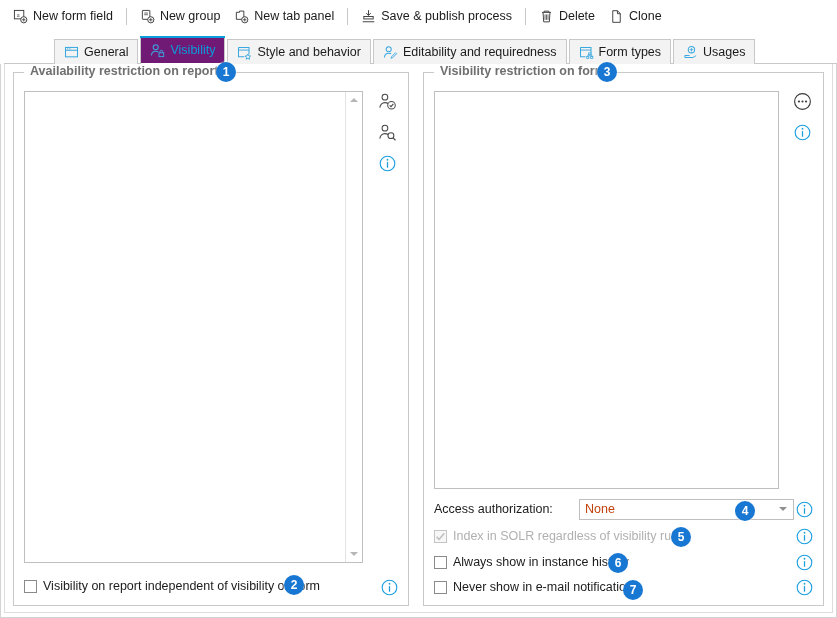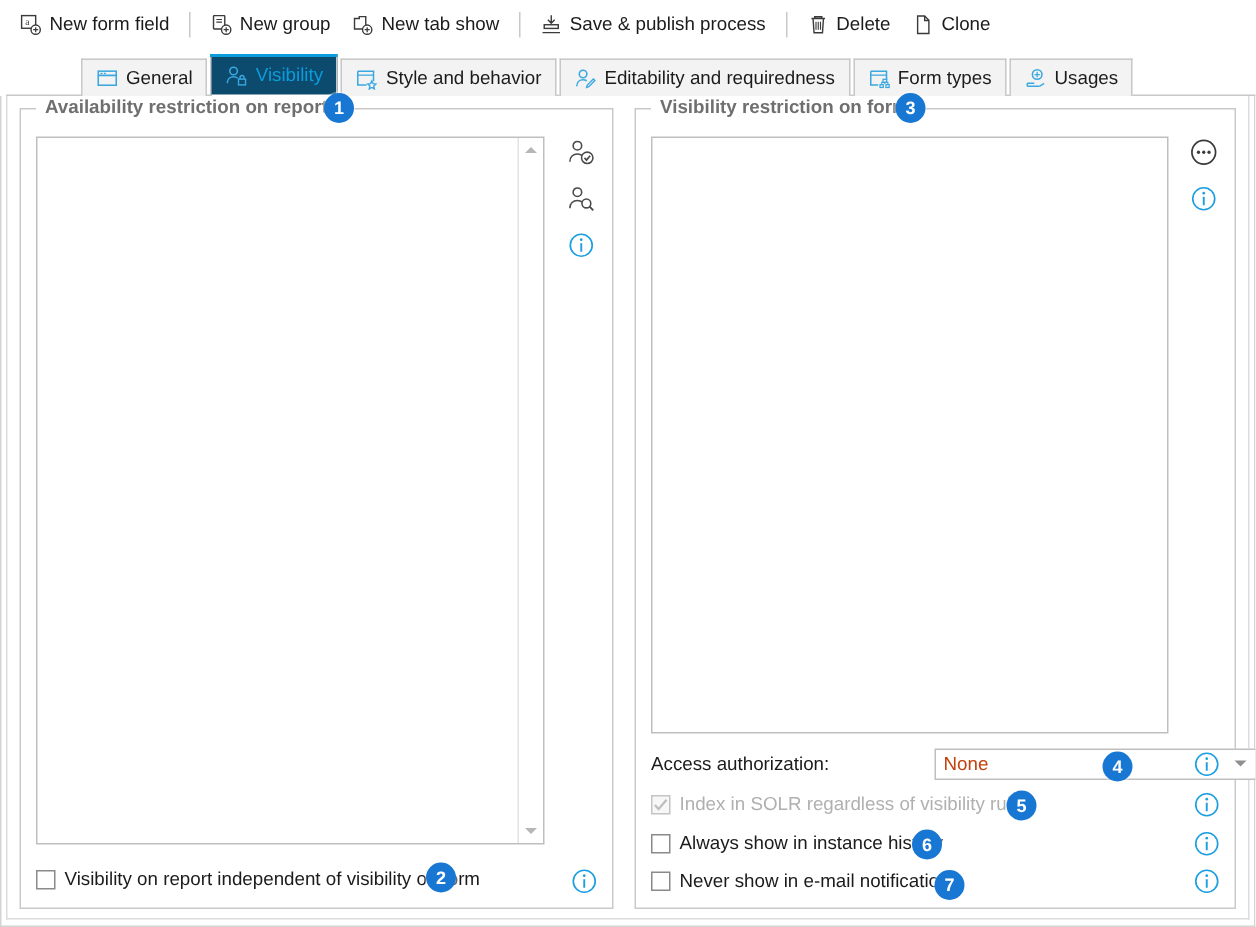--- a/index.html
+++ b/index.html
@@ -46,21 +46,21 @@
   }
   .tabs{display:flex;align-items:flex-end;height:30px;padding-left:6px;box-sizing:border-box;}
   .tab{
     position:relative;display:flex;align-items:center;gap:5px;
     height:25px;padding:0 9px;box-sizing:border-box;
     background:#f3f3f3;border:1px solid #c8c8c8;border-bottom:none;
     font-size:12.5px;color:#1b1b1b;white-space:nowrap;cursor:default;
     margin-right:2px;z-index:1;
   }
   .tab.active{
-    background:#0c4a6e;color:#0a9cdb;
+    background:#701a75;color:#0a9cdb;
     border-color:#c8c8c8;border-top:none;
     height:28px;z-index:3;
   }
   .tab.active:before{
     content:"";position:absolute;left:-1px;right:-1px;top:0;height:2px;background:#0a9cdb;
   }
   .tab.active:after{
     content:"";position:absolute;left:0;right:0;bottom:-1px;height:2px;background:#ffffff;
   }
   .tab-ico{width:15px;height:15px;flex:none;display:block;}
@@ -206,21 +206,21 @@
       </svg>
       <span>New group</span>
     </div>
 
     <div class="tb-btn">
       <svg class="tb-ico" viewBox="0 0 16 16">
         <path d="M2.5 3.5h3.4V2.2h4.6V11H2.5z" fill="none" stroke="#3a3a3a" stroke-width="1"></path>
         <circle cx="11.5" cy="11.5" r="3.3" fill="#fff" stroke="#3a3a3a" stroke-width="1"></circle>
         <path d="M11.5 9.7v3.6M9.7 11.5h3.6" stroke="#3a3a3a" stroke-width="0.9"></path>
       </svg>
-      <span>New tab show</span>
+      <span>New tab panel</span>
     </div>
     <div class="tb-sep"></div>
 
     <div class="tb-btn">
       <svg class="tb-ico" viewBox="0 0 16 16">
         <path d="M8 1.2v5.4M5.6 4.4L8 6.9l2.4-2.5" fill="none" stroke="#3a3a3a" stroke-width="1"></path>
         <rect x="3" y="8" width="10" height="2.6" fill="none" stroke="#3a3a3a" stroke-width="1"></rect>
         <path d="M1.8 13.6h12.4" stroke="#3a3a3a" stroke-width="1"></path>
       </svg>
       <span>Save &amp; publish process</span>
@@ -383,21 +383,21 @@
           </div>
           <div class="rail-btn">
             <svg class="info" viewBox="0 0 20 20">
               <circle cx="10" cy="10" r="8.6" fill="none" stroke="#1b9fe0" stroke-width="1.3"></circle>
               <circle cx="10" cy="5.6" r="1.05" fill="#1b9fe0"></circle>
               <path d="M10 8.4v6.6" stroke="#1b9fe0" stroke-width="1.5"></path>
             </svg>
           </div>
         </div>
 
-        <div class="field-row" style="bottom:85px;gap:44px;">
+        <div class="field-row" style="bottom:85px;">
           <span class="field-label">Access authorization:</span>
           <div class="combo">
             <span class="combo-val">None</span>
             <span class="combo-arrow"></span>
           </div>
           <span class="row-info">
             <svg class="info" viewBox="0 0 20 20">
               <circle cx="10" cy="10" r="8.6" fill="none" stroke="#1b9fe0" stroke-width="1.3"></circle>
               <circle cx="10" cy="5.6" r="1.05" fill="#1b9fe0"></circle>
               <path d="M10 8.4v6.6" stroke="#1b9fe0" stroke-width="1.5"></path>

